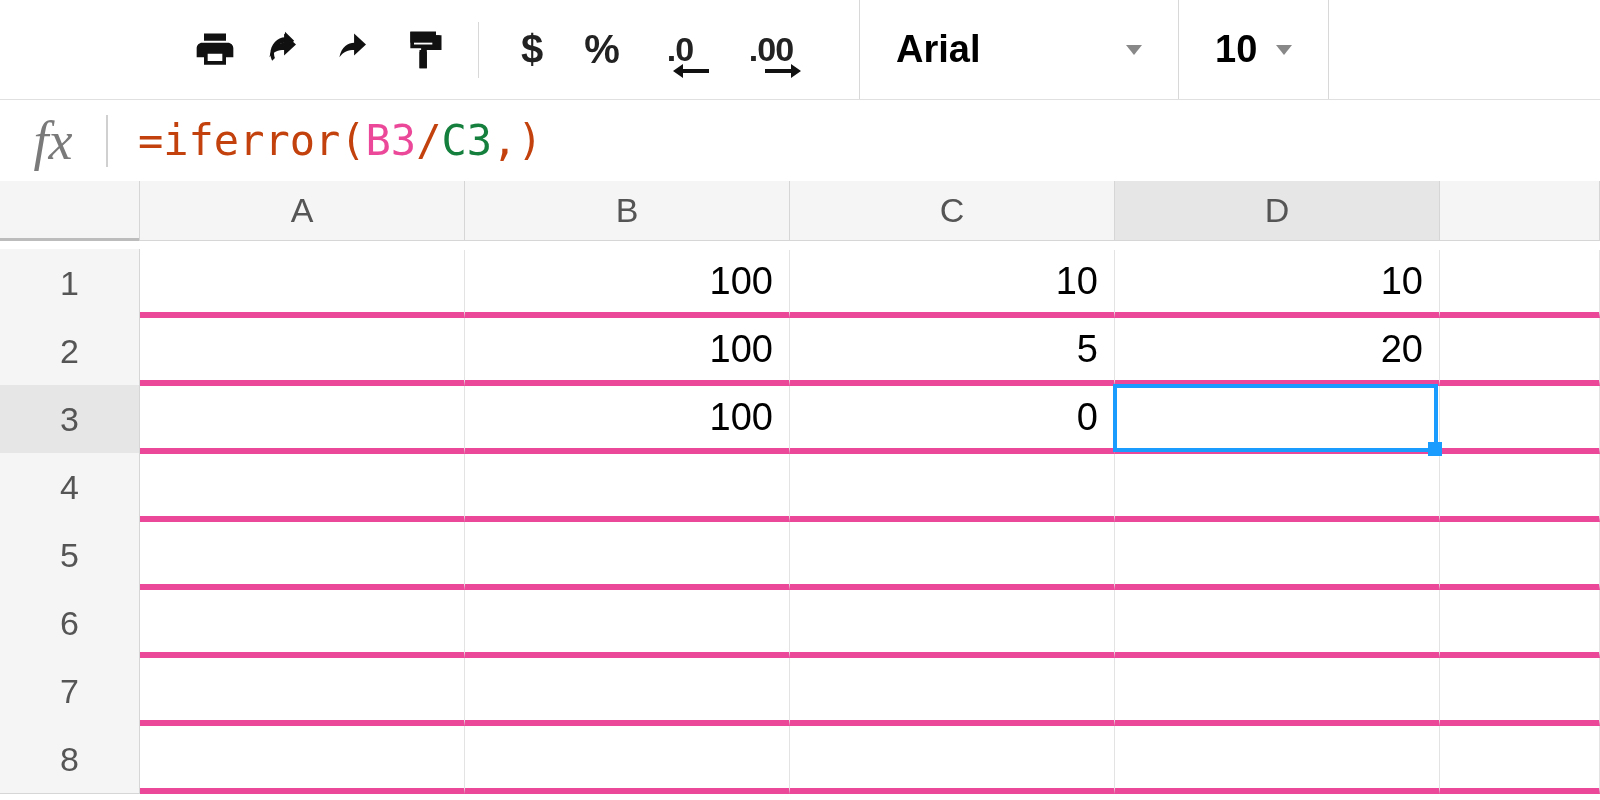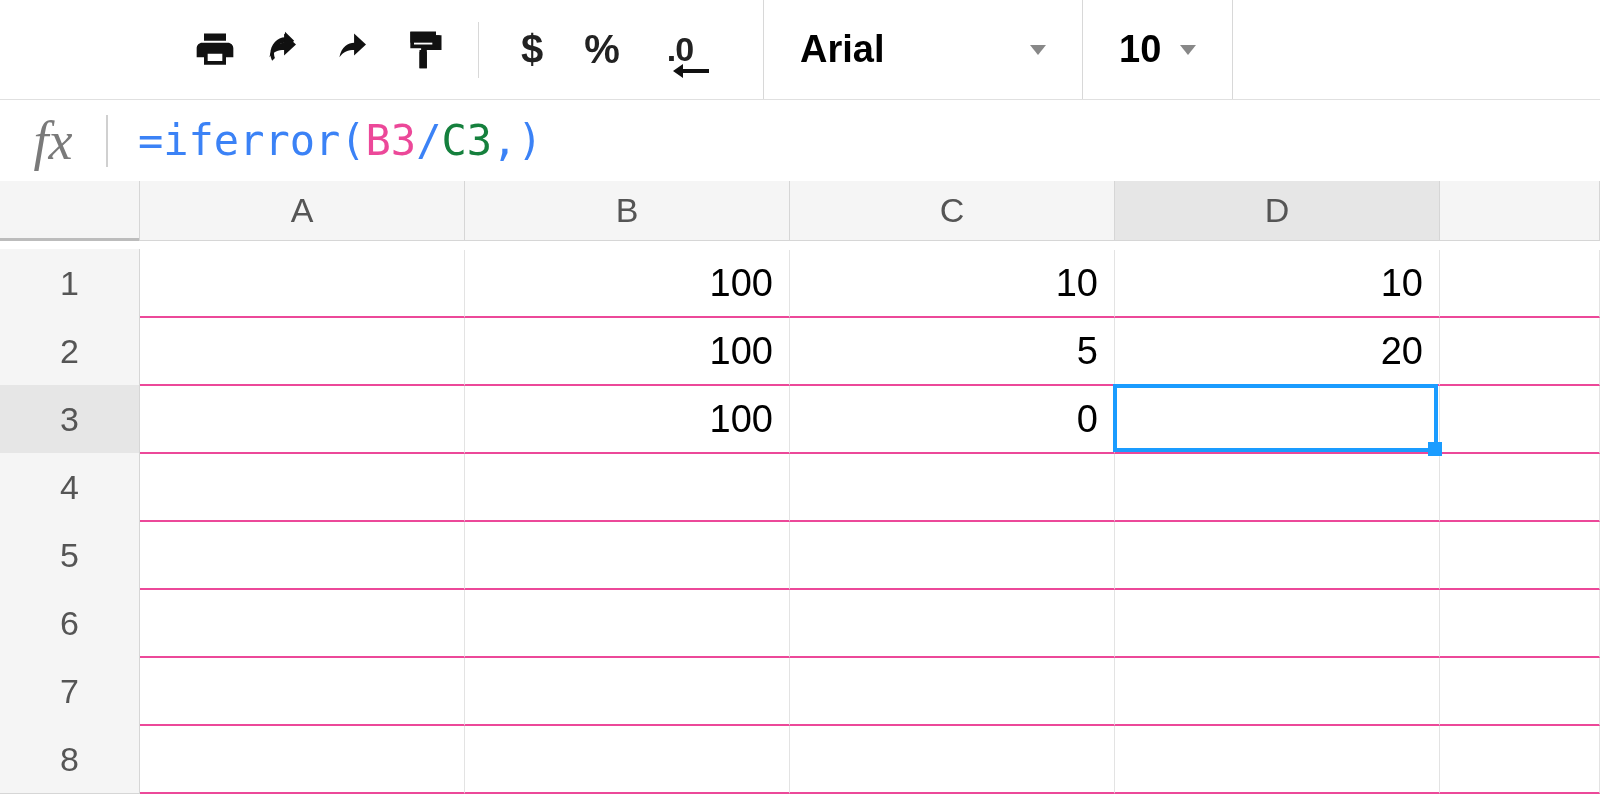--- a/index.html
+++ b/index.html
@@ -89,21 +89,21 @@
     width: 2px; height: 52px; background: #d0d0d0;
   }
   .formula-content {
     flex: 1;
     padding-left: 30px;
     font-family: "Consolas", "Menlo", monospace;
     font-size: 42px;
     letter-spacing: 0;
     white-space: pre;
   }
-  .tok-black { color: #3b82f6; }
+  .tok-black { color: #c2410c; }
   .tok-orange { color: #ec4899; }
   .tok-purple { color: #15803d; }
 
   
   .grid {
     position: relative;
     display: grid;
     grid-template-columns: 140px 325px 325px 325px 325px 160px;
     grid-auto-rows: 68px;
   }
@@ -120,21 +120,21 @@
     color: #555;
   }
   .grid > .hdr.corner {
     border-bottom: 3px solid #bcbcbc;
   }
   .grid > .hdr.col { height: 60px; }
   .grid > .hdr.row { font-size: 34px; }
   .grid > .hdr.active { background: #e6e6e6; }
   .grid > .cell {
     border-right: 1px solid #e3e3e3;
-    border-bottom: 2px solid #ec4899;
+    border-bottom: 6px solid #ec4899;
     display: flex;
     align-items: center;
     justify-content: flex-end;
     padding: 0 16px;
     font-size: 38px;
     color: #000;
     text-align: center;
   }
 
   
@@ -192,20 +192,28 @@
         <span>%</span>
       </div>
     <div class="tb-btn small-text" style="width:86px">
       <span style="position:relative;display:inline-block">
         <span>.0</span>
         <svg style="position:absolute;left:6px;top:34px" width="36" height="14" viewBox="0 0 36 14">
             <path d="M36 5H10V0L0 7l10 7V9h26z" fill="#111"></path>
           </svg>
       </span>
     </div>
+    <div class="tb-btn small-text" style="width:96px">
+      <span style="position:relative;display:inline-block">
+        <span>.00</span>
+        <svg style="position:absolute;left:16px;top:34px" width="36" height="14" viewBox="0 0 36 14">
+            <path d="M0 5h26V0l10 7-10 7V9H0z" fill="#111"></path>
+          </svg>
+      </span>
+    </div>
   </div>
 
   <div style="flex:0 0 40px"></div>
 
   <div class="font-select">
     <span>Arial</span>
     <span class="dropdown-caret"></span>
   </div>
 
   <div class="size-select" style="border-left:none">

